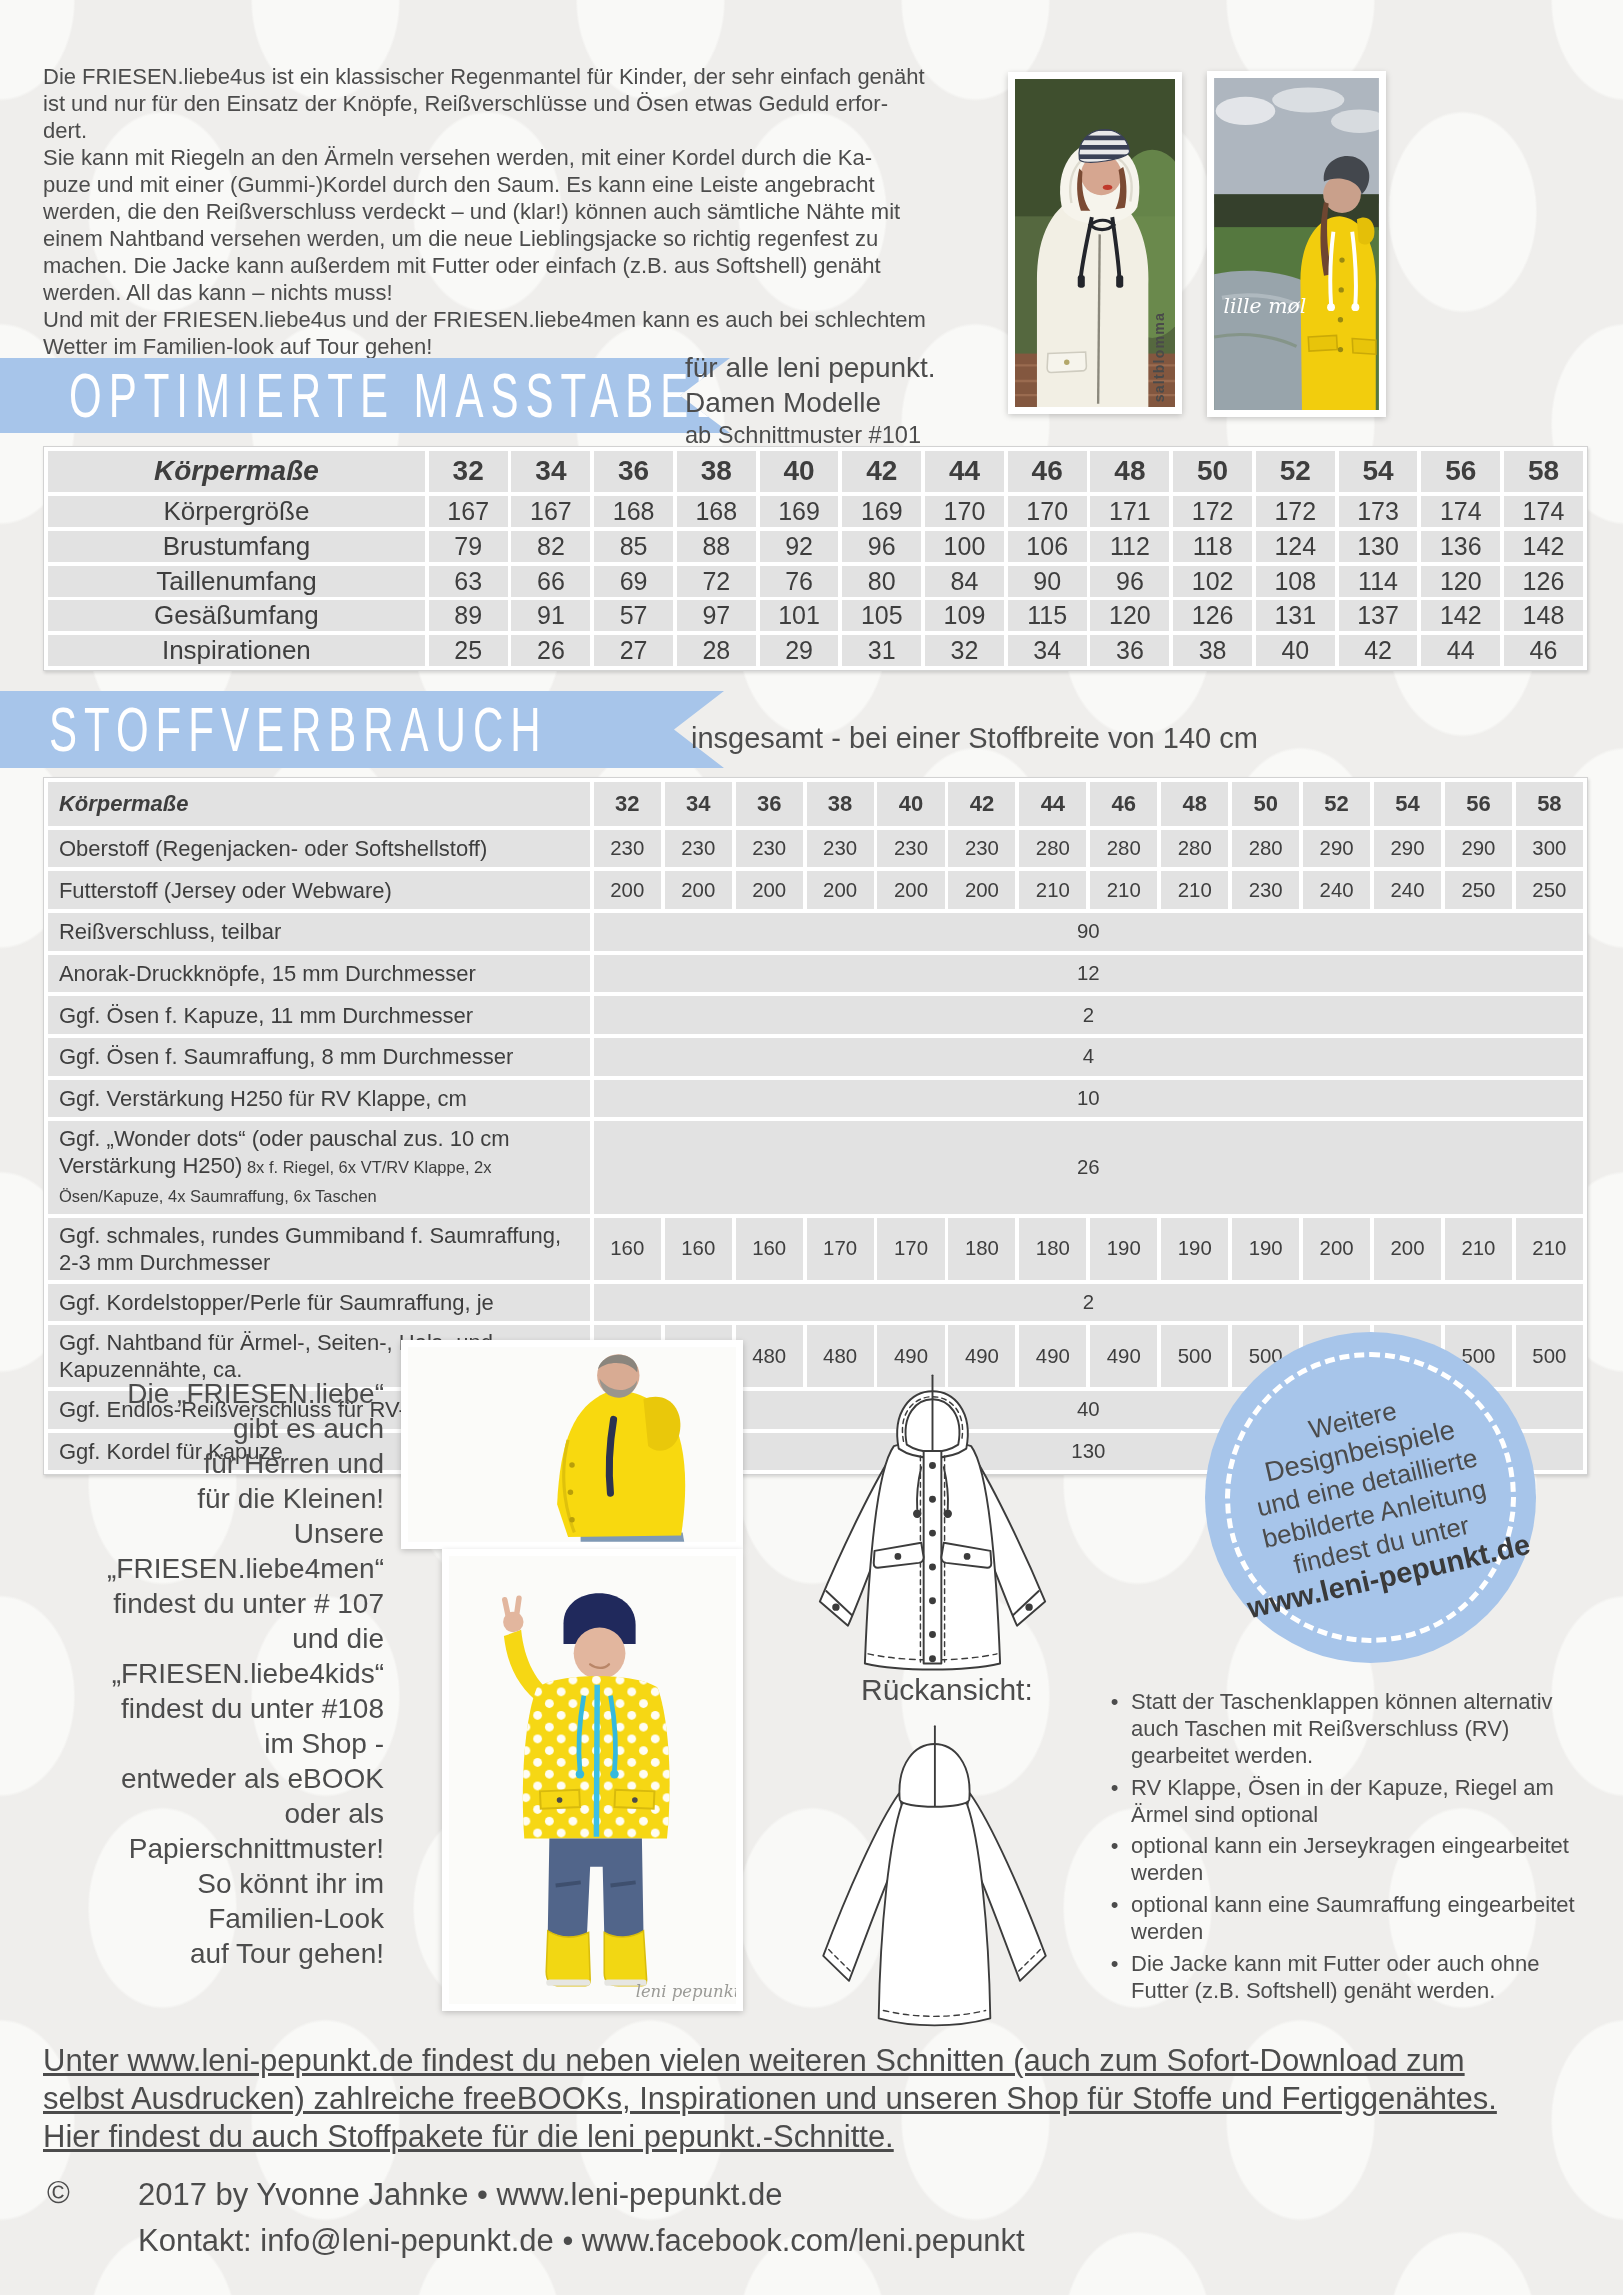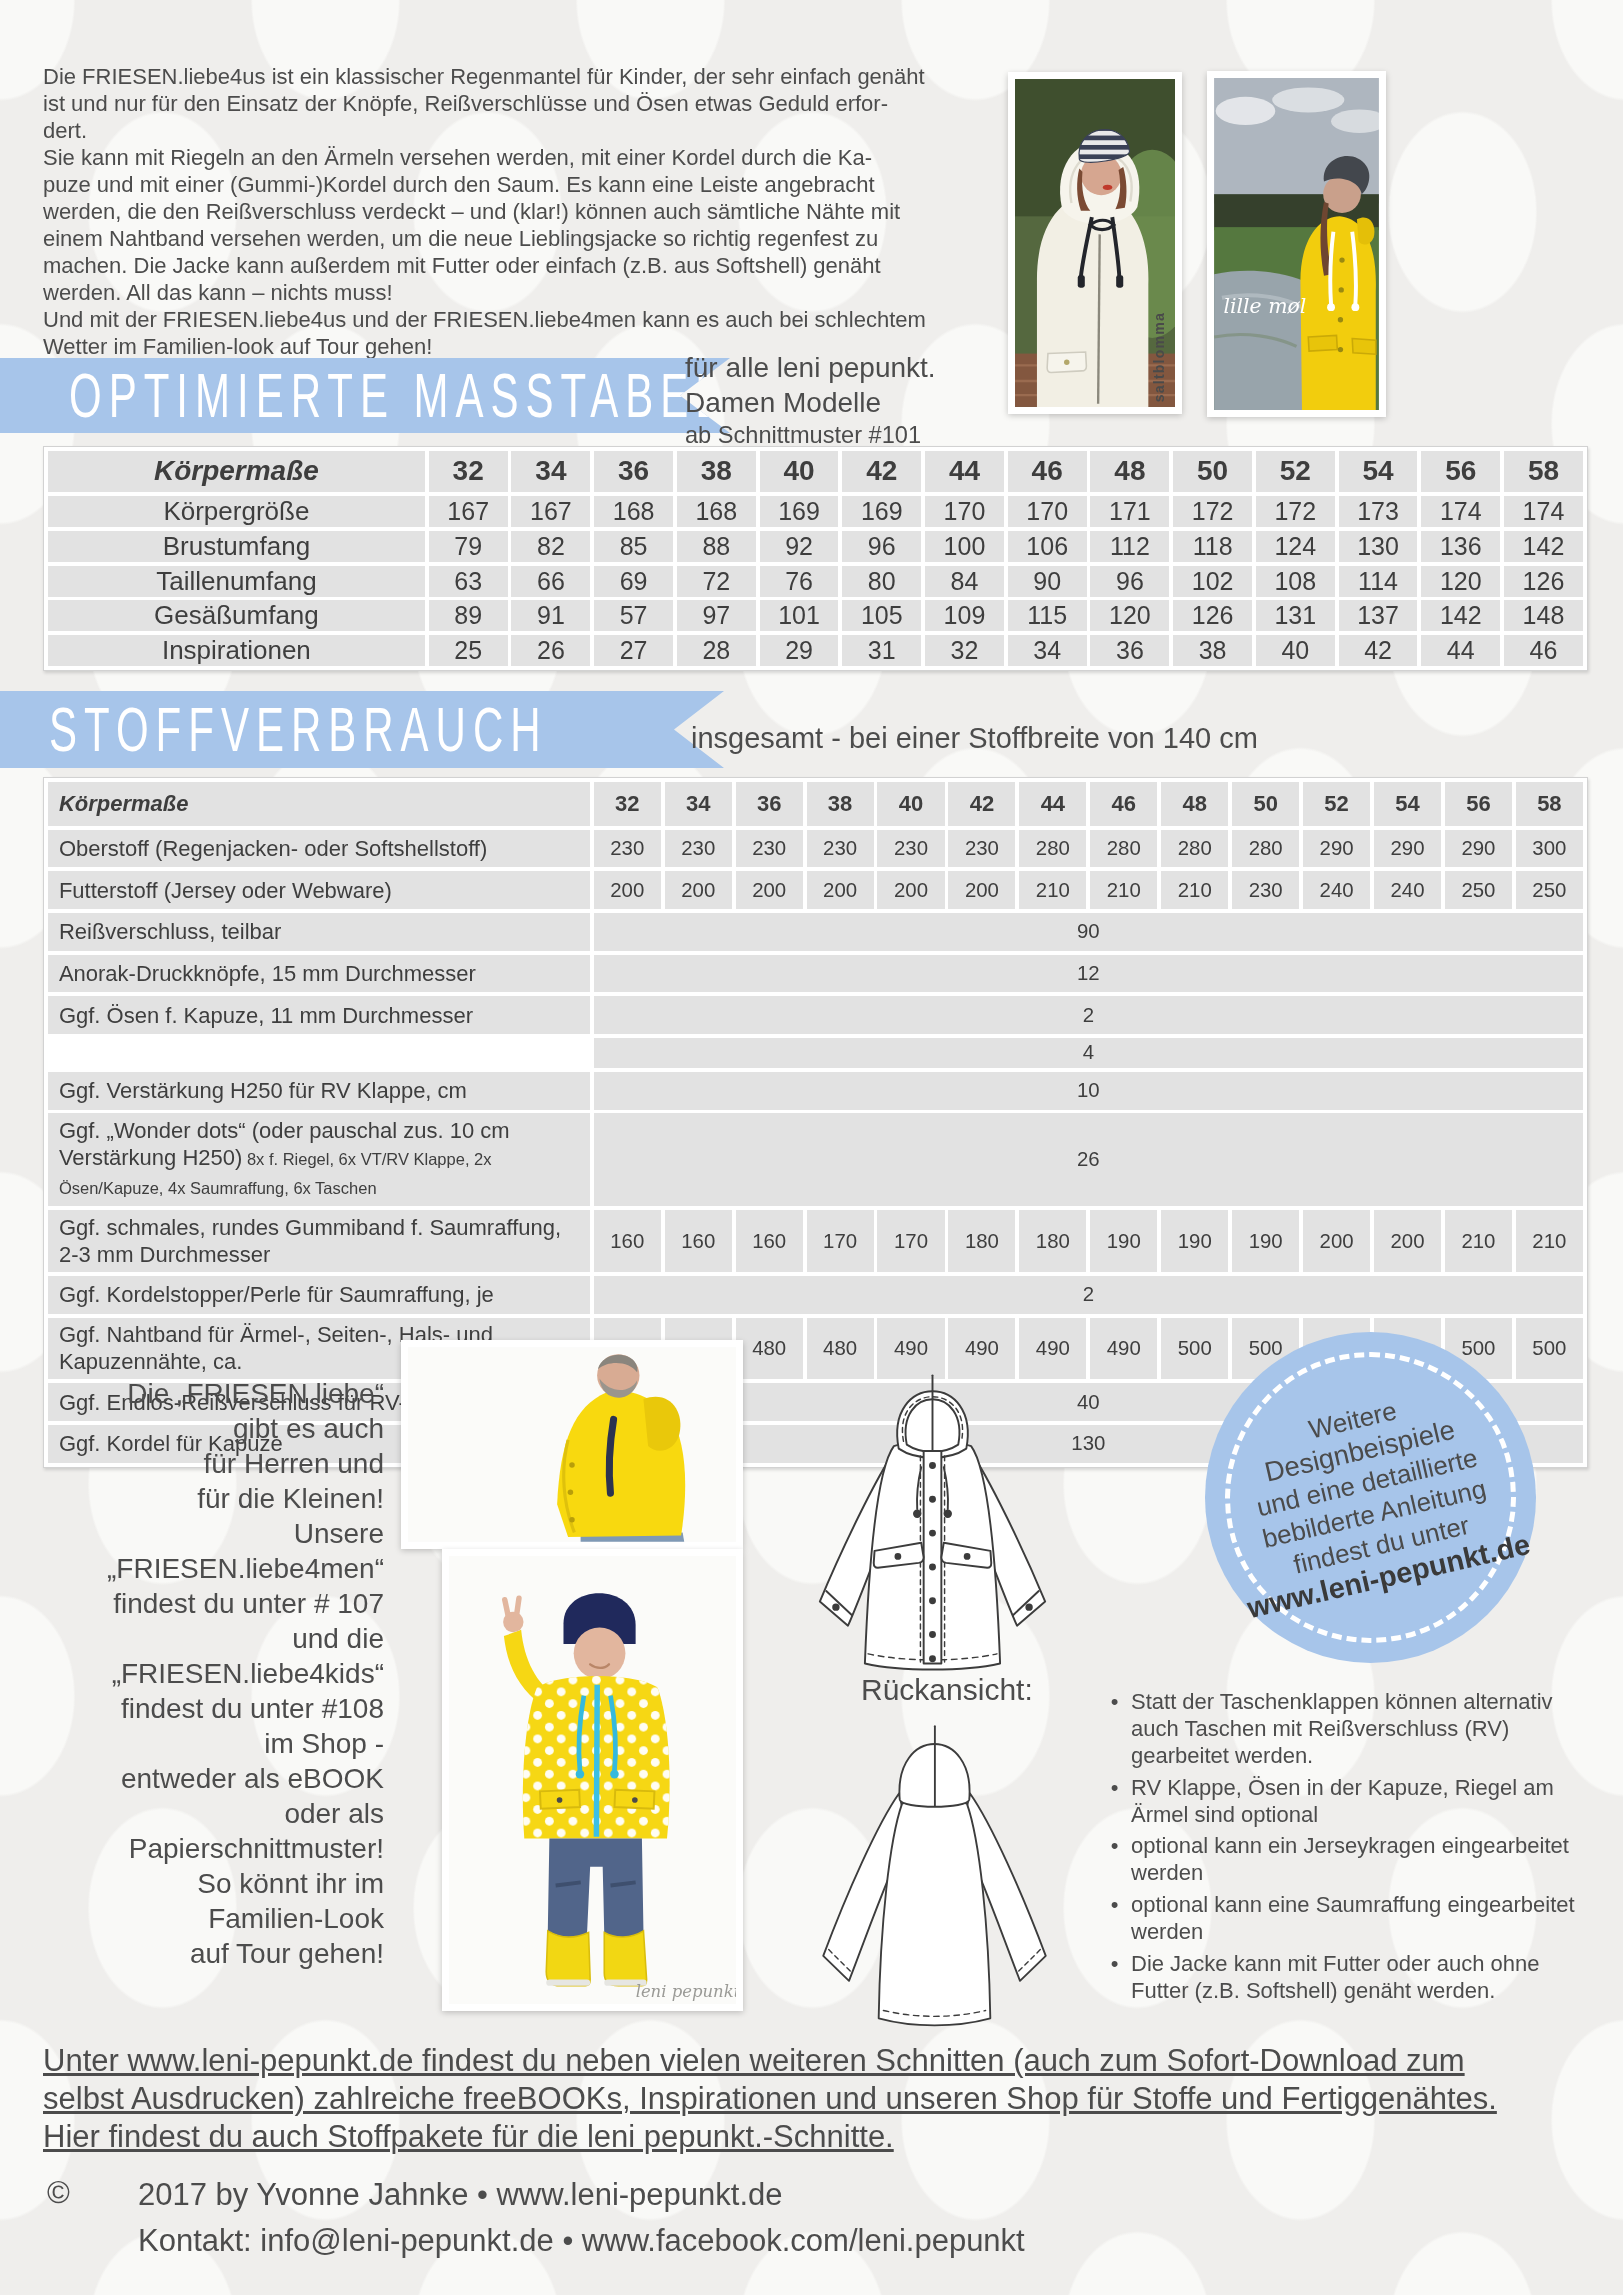--- a/index.html
+++ b/index.html
@@ -355,20 +355,21 @@
       </div>
       <div class="trow">
         <div class="tcell label"><span>Anorak-Druckknöpfe, 15 mm Durchmesser</span></div>
         <div class="tcell num spanv">12</div>
       </div>
       <div class="trow">
         <div class="tcell label"><span>Ggf. Ösen f. Kapuze, 11 mm Durchmesser</span></div>
         <div class="tcell num spanv">2</div>
       </div>
       <div class="trow">
+        <div class="tcell label"><span>Ggf. Ösen f. Saumraffung, 8 mm Durchmesser</span></div>
         <div class="tcell num spanv">4</div>
       </div>
       <div class="trow">
         <div class="tcell label"><span>Ggf. Verstärkung H250 für RV Klappe, cm</span></div>
         <div class="tcell num spanv">10</div>
       </div>
       <div class="trow">
         <div class="tcell label"><span>Ggf. „Wonder dots“ (oder pauschal zus. 10 cm Verstärkung H250)</span><span class="lsmall"> 8x f. Riegel, 6x VT/RV Klappe, 2x Ösen/Kapuze, 4x Saumraffung, 6x Taschen</span></div>
         <div class="tcell num spanv">26</div>
       </div>

